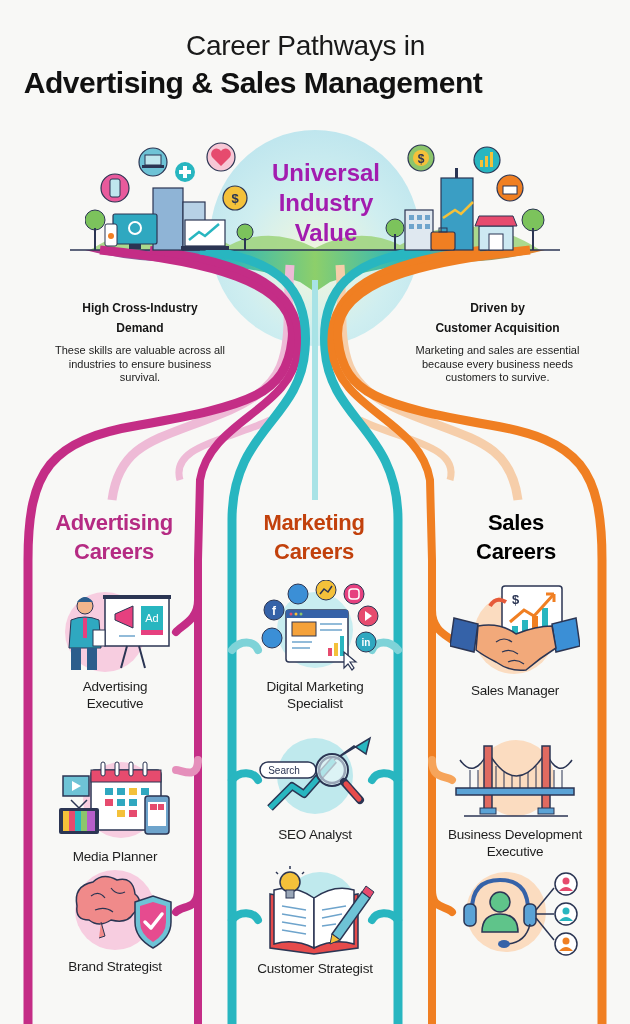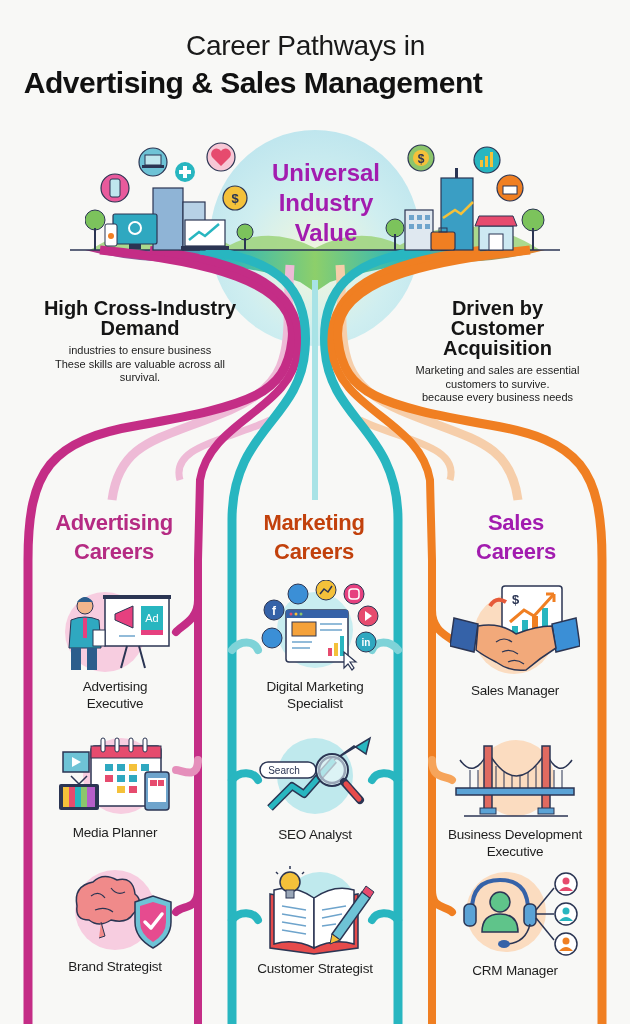--- a/index.html
+++ b/index.html
@@ -3,28 +3,28 @@
 <meta charset="utf-8">
 <style>
   * { margin:0; padding:0; box-sizing:border-box; }
   html, body { width:630px; height:1024px; overflow:hidden; background:#f8f8f6; }
   body { position:relative; font-family:"Liberation Sans", "DejaVu Sans", sans-serif; color:#1c1c1c; }
   .abs { position:absolute; }
   .title-line1 { top:30px; left:0; width:611px; text-align:center; font-size:28px; font-weight:400; color:#1a1a1a; letter-spacing:-0.3px; }
   .title-line2 { top:66px; left:0; width:506px; text-align:center; font-size:30px; font-weight:700; color:#111; letter-spacing:-0.5px; }
   .ribbons { top:0; left:0; width:630px; height:1024px; }
   .hero-text { top:158px; left:226px; width:200px; text-align:center; font-size:24px; font-weight:700; color:#a21caf; line-height:30px; }
-  .side-head { font-size:20px; font-weight:700; text-align:center; line-height:20px; color:#151515; }
+  .side-head { font-size:12px; font-weight:700; text-align:center; line-height:20px; color:#151515; }
   .side-desc { font-size:11px; text-align:center; line-height:13.5px; color:#222; margin-top:6px; }
   .left-block { top:298px; left:40px; width:200px; }
   .right-block { top:298px; left:395px; width:205px; }
   .cat { font-size:22px; font-weight:700; text-align:center; line-height:29px; letter-spacing:-0.3px; }
   .cat-adv { top:508px; left:30px; width:168px; color:#b52b83; }
   .cat-mkt { top:508px; left:228px; width:172px; color:#c2410c; }
-  .cat-sal { top:508px; left:430px; width:172px; color:#a21caf; }
+  .cat-sal { top:508px; left:430px; width:172px; color:#000000; }
   .job { width:170px; text-align:center; }
   .job svg { display:block; margin:0 auto; }
   .job-label { font-size:13.5px; line-height:17px; color:#1e1e1e; margin-top:4px; letter-spacing:-0.2px; }
 </style>
 </head>
 <body>
 
 <svg class="abs ribbons" viewBox="0 0 630 1024" width="630" height="1024">
 
   <defs>
@@ -189,35 +189,35 @@
   <div>Industry</div>
   <div>Value</div>
 </div>
 
 <div class="abs left-block">
   <div class="side-head">
     <div>High Cross-Industry</div>
     <div>Demand</div>
   </div>
   <div class="side-desc">
+    <div>These skills are valuable across all</div>
     <div>industries to ensure business</div>
-    <div>These skills are valuable across all</div>
     <div>survival.</div>
   </div>
 </div>
 
 <div class="abs right-block">
   <div class="side-head">
     <div>Driven by</div>
     <div>Customer Acquisition</div>
   </div>
   <div class="side-desc">
     <div>Marketing and sales are essential</div>
+    <div>because every business needs</div>
     <div>customers to survive.</div>
-    <div>because every business needs</div>
   </div>
 </div>
 
 <div class="abs cat cat-adv">
   <div>Advertising</div>
   <div>Careers</div>
 </div>
 <div class="abs cat cat-mkt">
   <div>Marketing</div>
   <div>Careers</div>
@@ -246,21 +246,21 @@
     <rect x="38" y="42" width="12" height="16" fill="#fff" stroke="#2b3553"></rect>
     <rect x="16" y="60" width="10" height="22" fill="#2b5d8c"></rect>
       <rect x="32" y="60" width="10" height="22" fill="#2b5d8c"></rect>
   </svg>
   <div class="job-label">
     <div>Advertising</div>
     <div>Executive</div>
   </div>
 </div>
 
-<div class="abs job" style="top:732px;left:30px;">
+<div class="abs job" style="top:756px;left:30px;">
   <svg width="120" height="88" viewBox="0 0 120 88">
     <circle cx="66" cy="44" r="38" fill="#f7cde0"></circle>
     <rect x="36" y="14" width="70" height="60" rx="4" fill="#fff" stroke="#2b3553" stroke-width="1.5"></rect>
     <rect x="36" y="14" width="70" height="12" fill="#e64b6e" stroke="#2b3553"></rect>
     <g fill="#fff" stroke="#2b3553">
         <rect x="46" y="6" width="4" height="14" rx="2"></rect>
         <rect x="60" y="6" width="4" height="14" rx="2"></rect>
         <rect x="74" y="6" width="4" height="14" rx="2"></rect>
         <rect x="88" y="6" width="4" height="14" rx="2"></rect>
       </g>
@@ -489,16 +489,13 @@
         <circle cx="116" cy="48" r="11" fill="#fff" stroke="#2b3553" stroke-width="1.5"></circle>
         <circle cx="116" cy="45" r="3.5" fill="#28b6c0"></circle>
         <path d="M109 55 Q116 47 123 55" fill="#28b6c0"></path>
       </g>
     <g>
         <circle cx="116" cy="78" r="11" fill="#fff" stroke="#2b3553" stroke-width="1.5"></circle>
         <circle cx="116" cy="75" r="3.5" fill="#f07f22"></circle>
         <path d="M109 85 Q116 77 123 85" fill="#f07f22"></path>
       </g>
   </svg>
-  <div class="job-label">
-    <div>CRM Manager</div>
-  </div>
 </div>
 
 </body></html>

